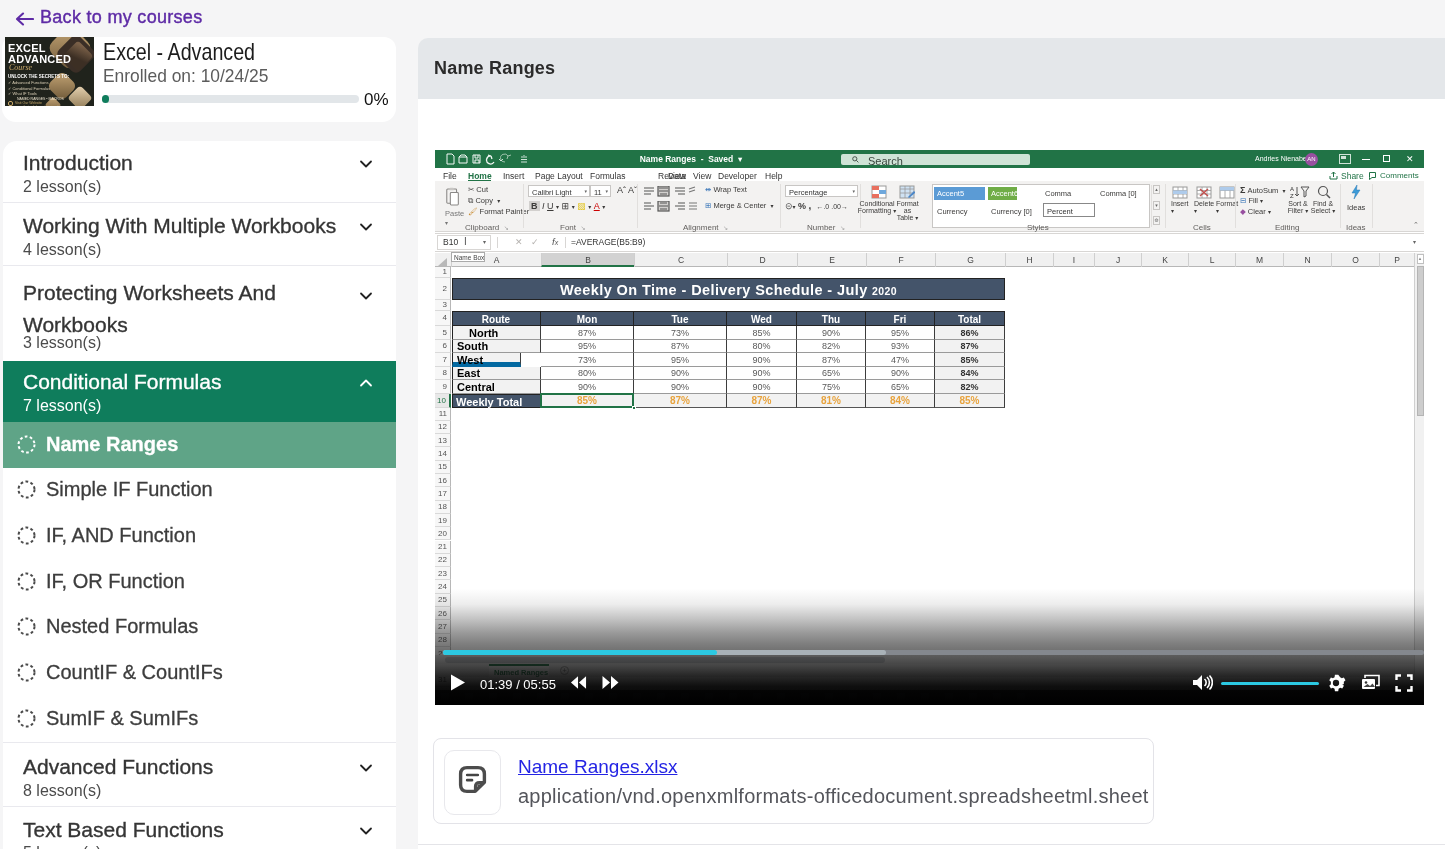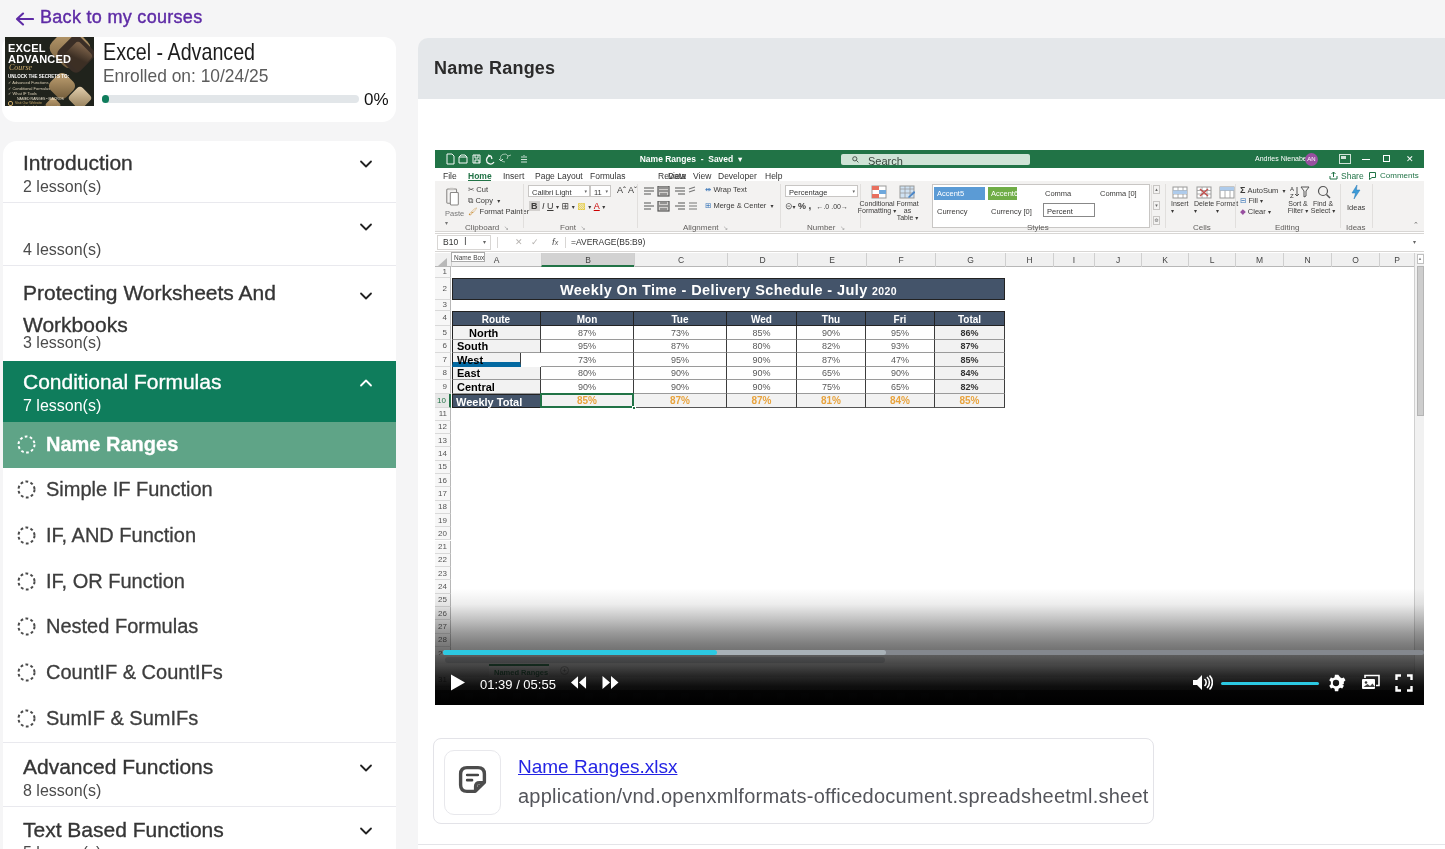--- a/index.html
+++ b/index.html
@@ -74,20 +74,21 @@
   <div id="ppct" class="abs">0%</div>
 
   <div id="sections">
     <div class="abs sec-title" style="left:20px; top:10px;">Introduction</div>
     <div class="abs sec-sub" style="left:20px; top:37px;">2 lesson(s)</div>
     <svg class="abs chev" style="left:356px; top:16px;" viewBox="0 0 14 14">
         <path d="M2 4.5 L7 9.5 L12 4.5" fill="none" stroke="#222" stroke-width="1.8" stroke-linecap="round" stroke-linejoin="round"></path>
       </svg>
     <div class="abs divider" style="top:61px;"></div>
 
+    <div class="abs sec-title" style="left:20px; top:73px;">Working With Multiple Workbooks</div>
     <div class="abs sec-sub" style="left:20px; top:100px;">4 lesson(s)</div>
     <svg class="abs chev" style="left:356px; top:79px;" viewBox="0 0 14 14">
         <path d="M2 4.5 L7 9.5 L12 4.5" fill="none" stroke="#222" stroke-width="1.8" stroke-linecap="round" stroke-linejoin="round"></path>
       </svg>
     <div class="abs divider" style="top:124px;"></div>
 
     <div class="abs sec-title" style="left:20px; top:136px; width:330px; line-height:32px;">Protecting Worksheets And Workbooks</div>
     <div class="abs sec-sub" style="left:20px; top:193px;">3 lesson(s)</div>
     <svg class="abs chev" style="left:356px; top:148px;" viewBox="0 0 14 14">
         <path d="M2 4.5 L7 9.5 L12 4.5" fill="none" stroke="#222" stroke-width="1.8" stroke-linecap="round" stroke-linejoin="round"></path>

